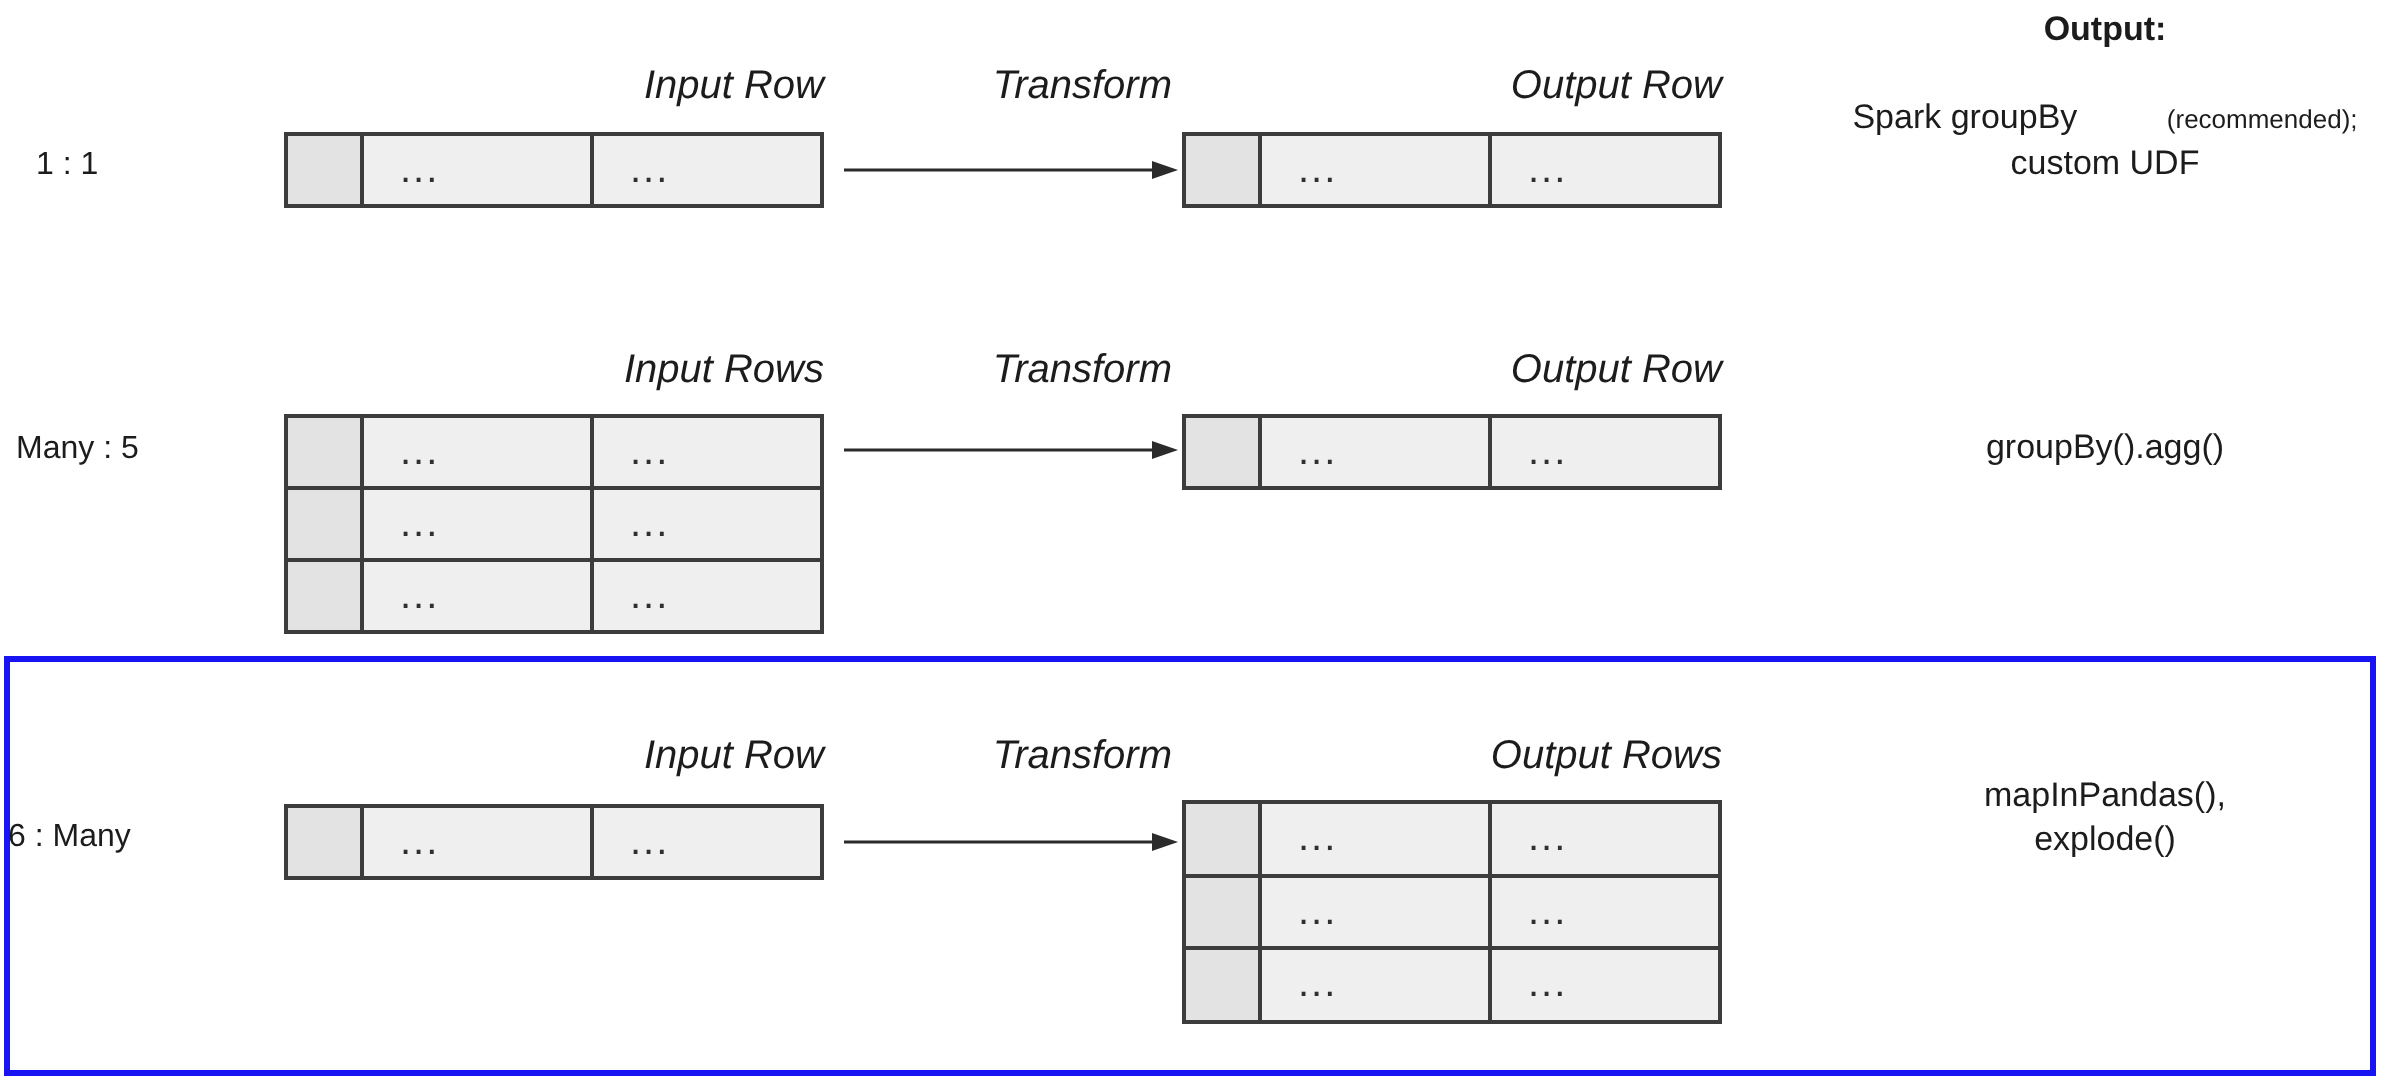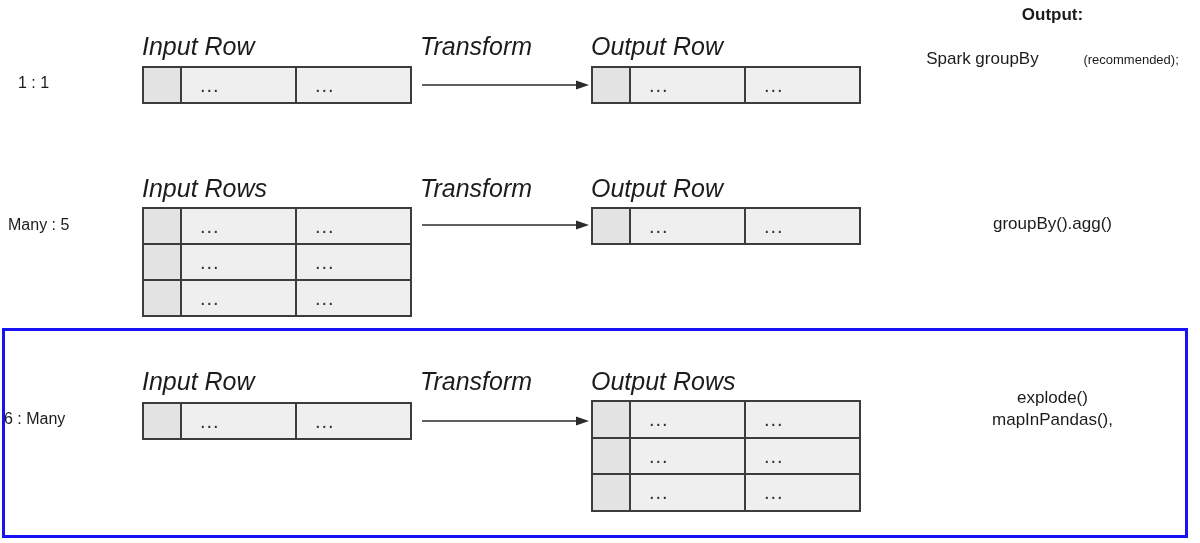--- a/index.html
+++ b/index.html
@@ -11,21 +11,21 @@
   }
   html,body{margin:0;padding:0;}
   body{
     width:1200px;height:543px;position:relative;overflow:hidden;
     background:#ffffff;color:var(--ink);
     font-family:"Liberation Sans", sans-serif;
   }
   .abs{position:absolute;box-sizing:border-box;}
 
   
-  .htitle{font-style:italic;font-size:25px;text-align:left;white-space:nowrap;}
+  .htitle{font-style:italic;font-size:20px;text-align:right;white-space:nowrap;}
   .ratio{font-size:16px;white-space:nowrap;}
   .opts-header{font-size:17px;font-weight:bold;text-align:center;}
   .opt{font-size:17px;line-height:22px;text-align:center;white-space:nowrap;}
   .opt .small{font-size:13px;margin-left:40px;}
 
   
   .dtable{
     border:2px solid var(--border);
     background:var(--cell_bg);
     display:flex;flex-direction:column;
@@ -112,20 +112,21 @@
   <div class="abs dtable s1-out">
     <div class="trow">
       <div class="cell key"></div>
       <div class="cell data">...</div>
       <div class="cell data">...</div>
     </div>
   </div>
 
   <div class="abs opt s1-opt">
     <div><span>Spark groupBy</span> <span class="small">(recommended);</span></div>
+    <div>custom UDF</div>
   </div>
 </div>
 
 <div>
   <div class="abs ratio s2-ratio">Many : 5</div>
   <div class="abs htitle s2-hin">Input Rows</div>
   <div class="abs htitle s2-htr">Transform</div>
   <div class="abs htitle s2-hout">Output Row</div>
 
   <div class="abs dtable s2-in">
@@ -197,16 +198,16 @@
       <div class="cell data">...</div>
     </div>
     <div class="trow">
       <div class="cell key"></div>
       <div class="cell data">...</div>
       <div class="cell data">...</div>
     </div>
   </div>
 
   <div class="abs opt s3-opt">
+    <div>mapInPandas(),</div>
     <div>explode()</div>
-    <div>mapInPandas(),</div>
   </div>
 </div>
 
 </body></html>

